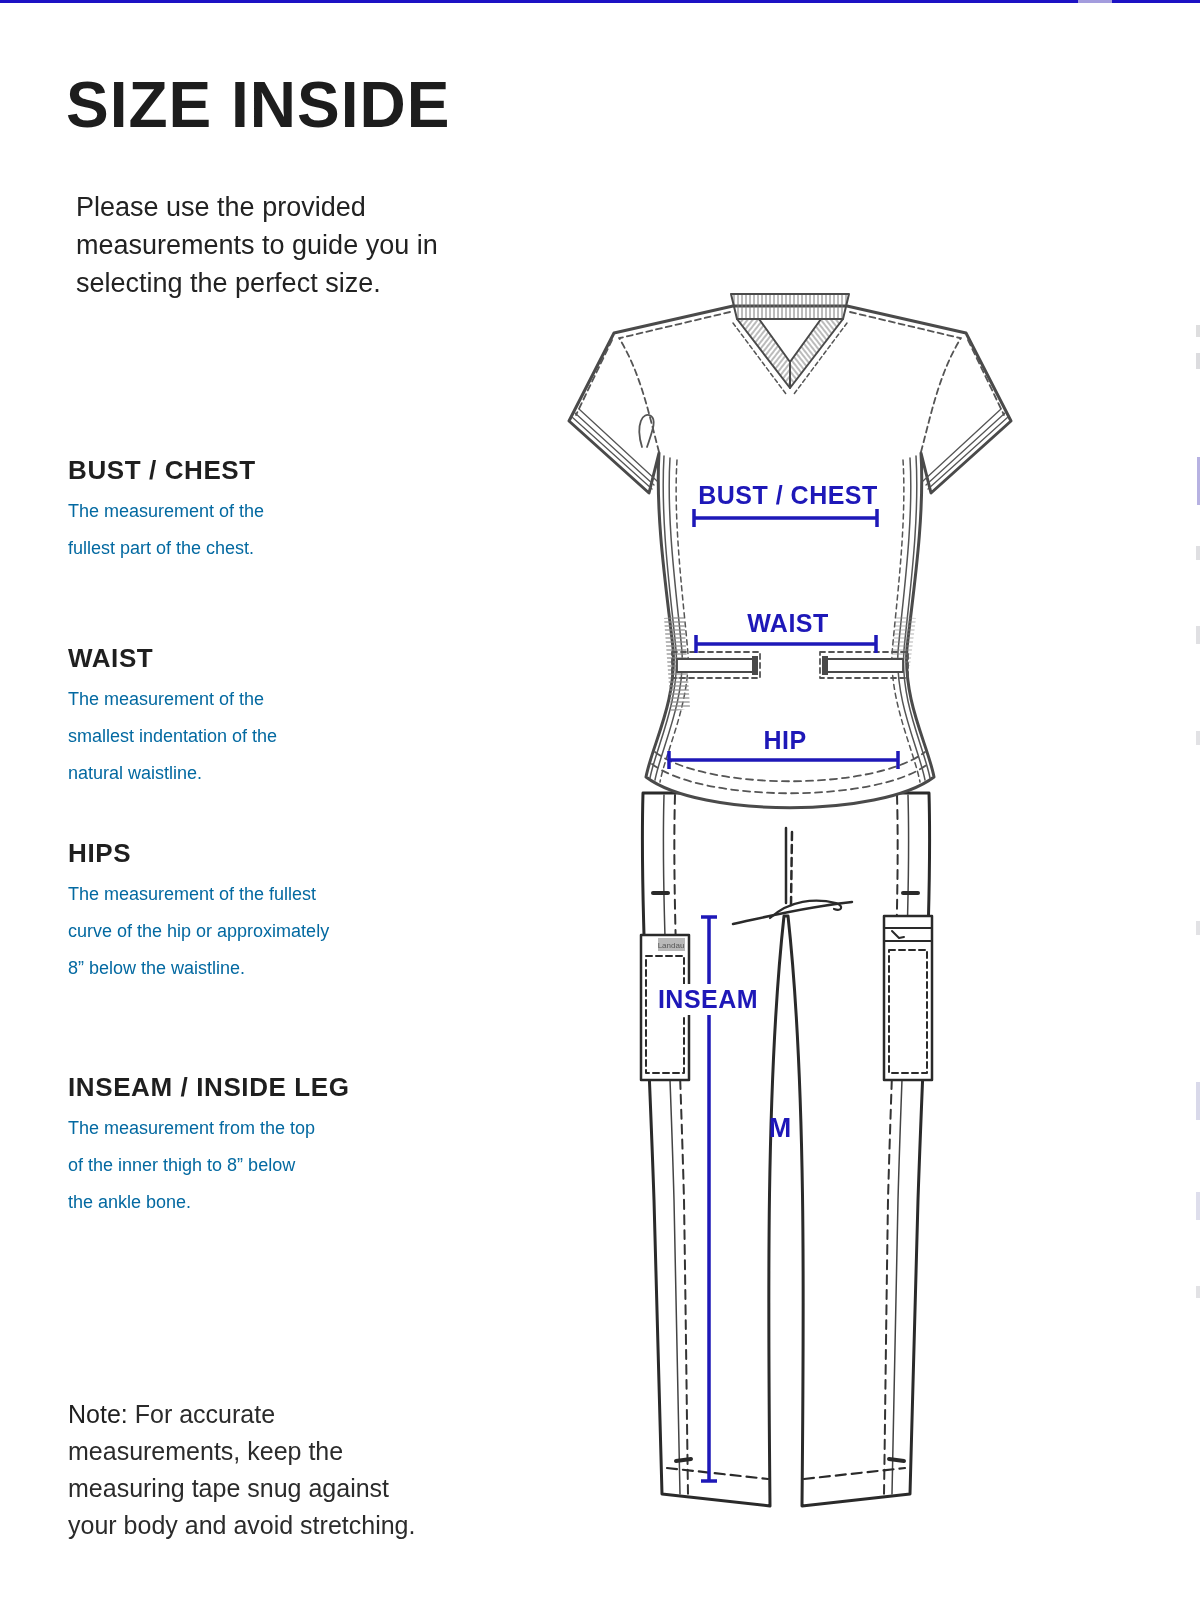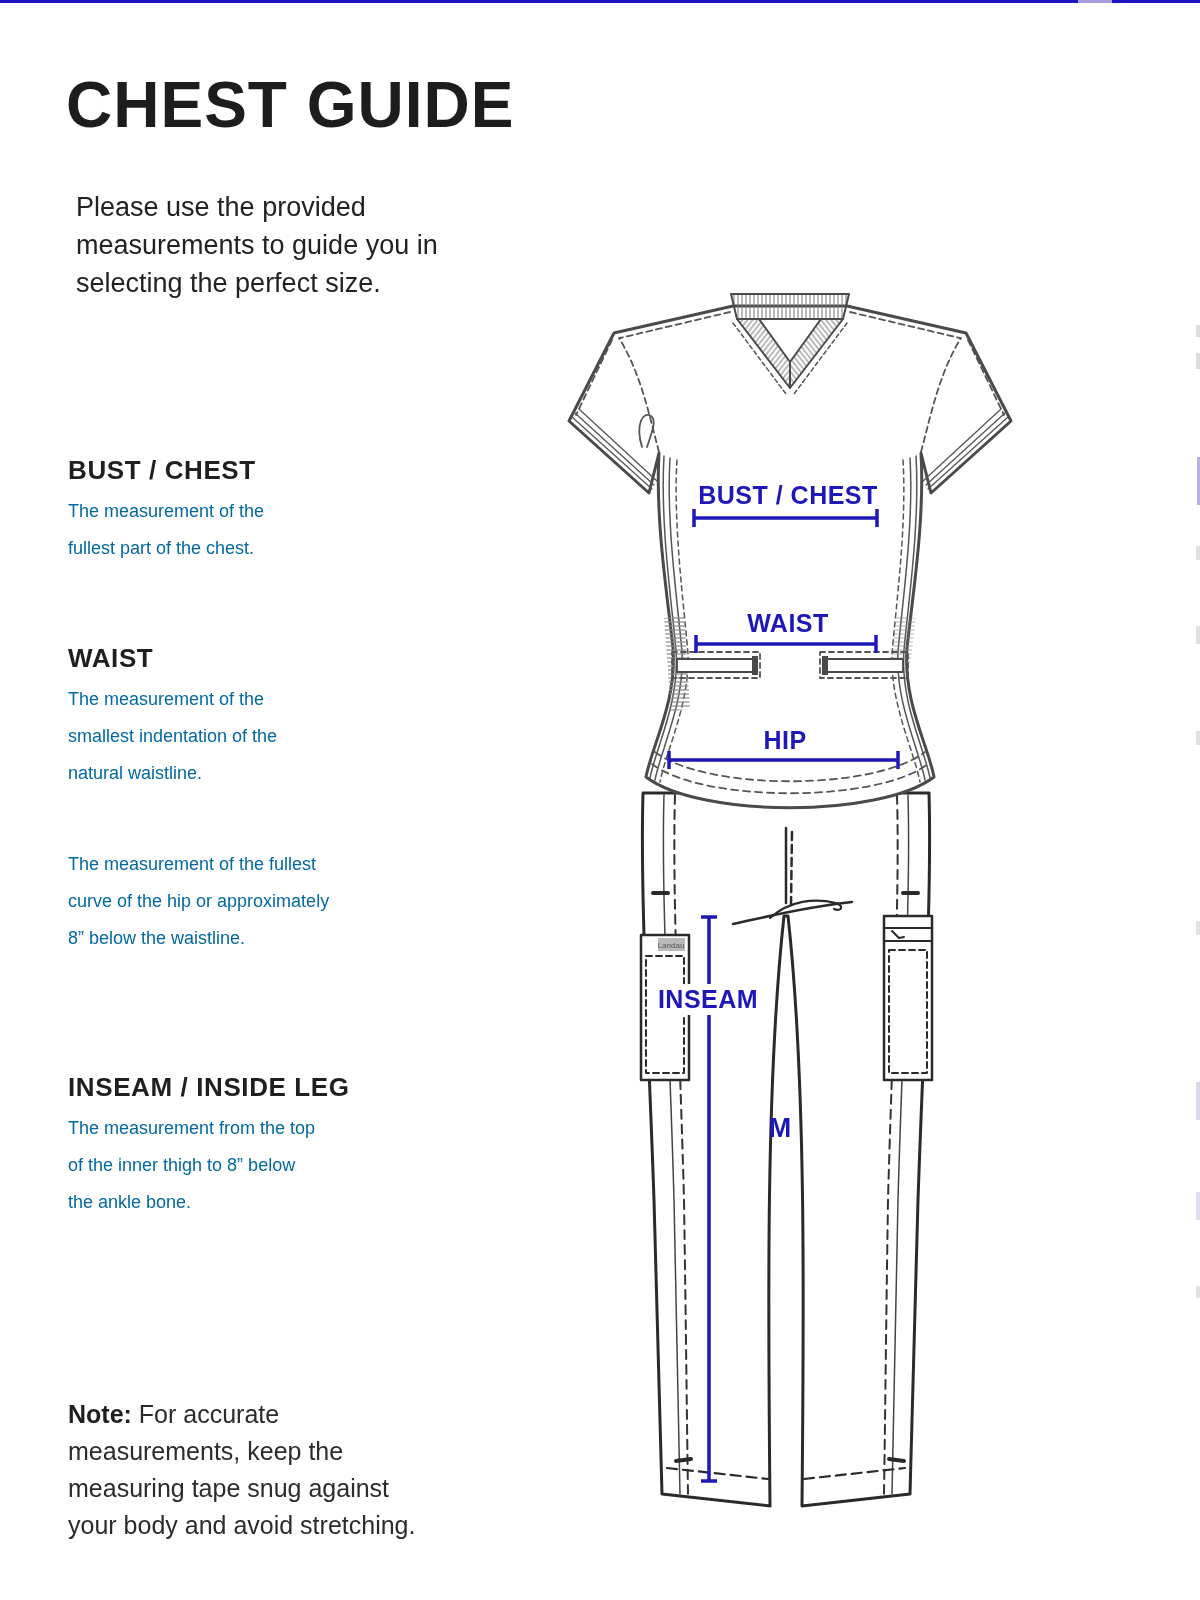--- a/index.html
+++ b/index.html
@@ -26,21 +26,21 @@
     margin:8px 0 0 0;font-size:18px;line-height:37px;color:#0369a1;white-space:pre-line;
   }
   .sec-bust{top:455px;}
   .sec-waist{top:643px;}
   .sec-hips{top:838px;}
   .sec-inseam{top:1072px;}
   .note{
     position:absolute;left:68px;top:1396px;margin:0;width:360px;
     font-size:25px;line-height:37px;color:#2b2b2b;white-space:pre-line;
   }
-  .note .note-label{font-weight:bold;color:#1f1f1f;}
+  .note .note-label{font-weight:normal;color:#1f1f1f;}
   .diagram{position:absolute;left:0;top:0;width:1200px;height:1600px;}
   .edge-artifact{position:absolute;}
 </style>
 </head>
 <body>
 
 <div class="page">
 
   <div class="top-bar"></div>
   <div class="top-bar-light"></div>
@@ -49,39 +49,40 @@
   <div class="edge-artifact" style="left:1196px;top:353px;width:4px;height:16px;background:#dcdcdf;"></div>
   <div class="edge-artifact" style="left:1197px;top:457px;width:3px;height:48px;background:#b7b2e2;"></div>
   <div class="edge-artifact" style="left:1196px;top:546px;width:4px;height:14px;background:#dfdfe2;"></div>
   <div class="edge-artifact" style="left:1196px;top:626px;width:4px;height:18px;background:#e0e0e3;"></div>
   <div class="edge-artifact" style="left:1196px;top:731px;width:4px;height:14px;background:#e2e2e5;"></div>
   <div class="edge-artifact" style="left:1196px;top:921px;width:4px;height:14px;background:#e2e2e5;"></div>
   <div class="edge-artifact" style="left:1196px;top:1082px;width:4px;height:38px;background:#d9d9ea;"></div>
   <div class="edge-artifact" style="left:1196px;top:1192px;width:4px;height:28px;background:#dedeec;"></div>
   <div class="edge-artifact" style="left:1196px;top:1286px;width:4px;height:12px;background:#e2e2e5;"></div>
 
-  <h1 class="page-title">CHEST GUIDE</h1>
+  <h1 class="page-title">SIZE INSIDE</h1>
   <p class="intro">Please use the provided
 measurements to guide you in
 selecting the perfect size.</p>
 
   <section class="m-section sec-bust">
     <h2>BUST / CHEST</h2>
     <p>The measurement of the
 fullest part of the chest.</p>
   </section>
 
   <section class="m-section sec-waist">
     <h2>WAIST</h2>
     <p>The measurement of the
 smallest indentation of the
 natural waistline.</p>
   </section>
 
   <section class="m-section sec-hips">
+    <h2>HIPS</h2>
     <p>The measurement of the fullest
 curve of the hip or approximately
 8” below the waistline.</p>
   </section>
 
   <section class="m-section sec-inseam">
     <h2>INSEAM / INSIDE LEG</h2>
     <p>The measurement from the top
 of the inner thigh to 8” below
 the ankle bone.</p>

